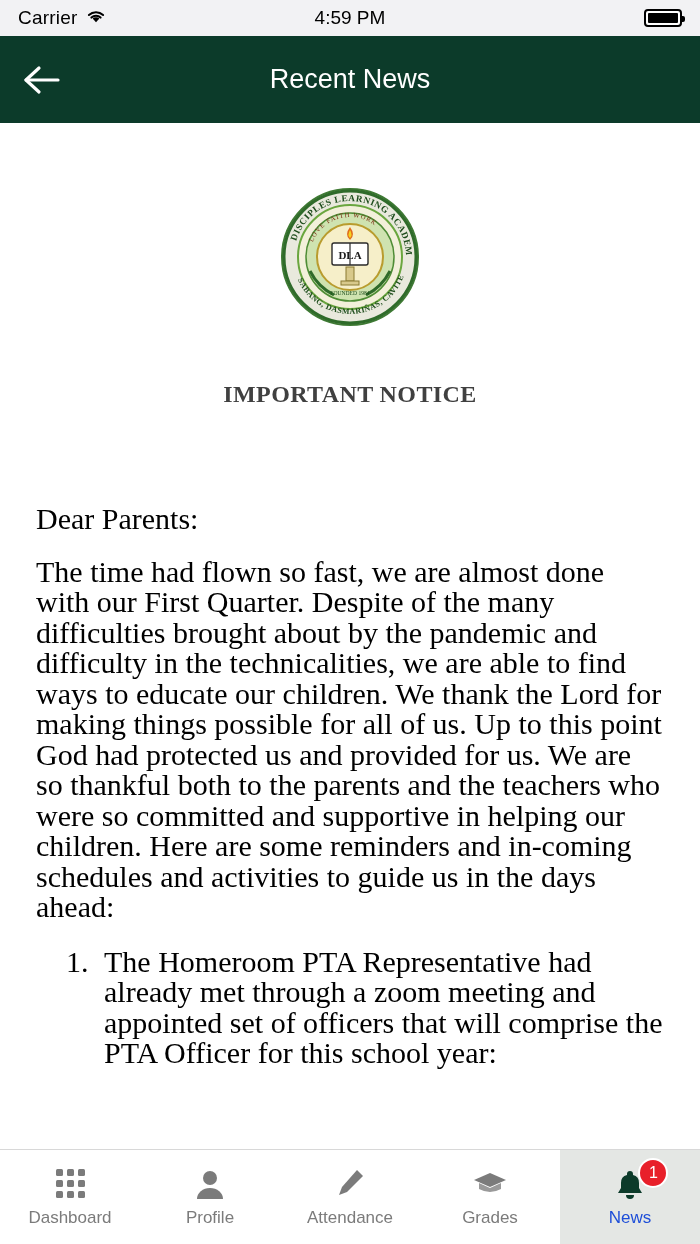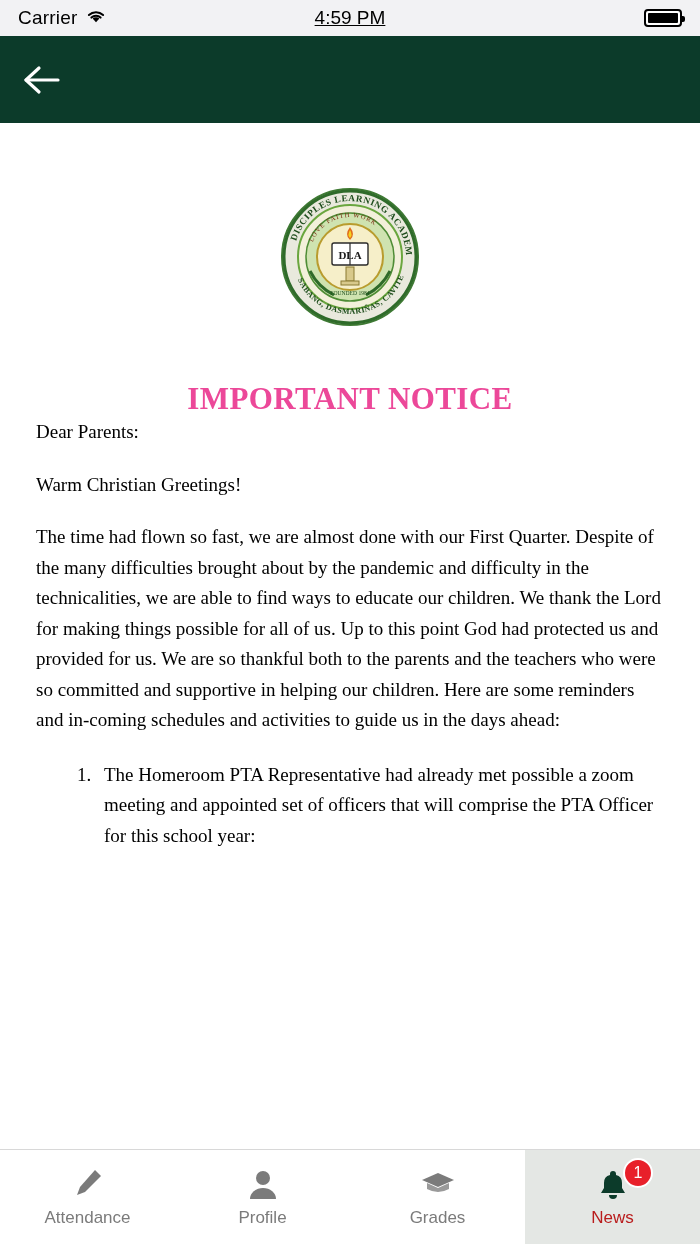--- a/index.html
+++ b/index.html
@@ -42,21 +42,20 @@
   .wifi {
     display: block;
   }
   .status-time {
     position: absolute;
     left: 0; right: 0;
     text-align: center;
     font-size: 19px;
     color: #000;
     font-weight: 400;
-    text-decoration: underline;
   }
   .status-right {
     margin-left: auto;
     display: flex;
     align-items: center;
   }
   .battery {
     width: 38px;
     height: 18px;
     border: 2px solid #000;
@@ -119,30 +118,31 @@
   }
   .logo-wrap {
     display: flex;
     justify-content: center;
     padding-top: 64px;
   }
   .notice-title {
     text-align: center;
     font-family: "Liberation Serif", serif;
     font-weight: bold;
-    font-size: 31px;
+    font-size: 24px;
     letter-spacing: 0.4px;
     margin-top: 54px;
-    color: #ec4899;
+    color: #404040;
   }
   .letter {
     font-family: "Liberation Serif", serif;
-    font-size: 19px;
+    font-size: 30px;
     line-height: 30.5px;
     color: #000;
+    margin-top: 96px;
   }
   .letter p {
     margin-bottom: 24px;
   }
   .letter p.tight { margin-bottom: 22px; }
   ol.numbered {
     margin: 0 0 0 30px;
     padding: 0;
     list-style-position: outside;
   }
@@ -176,21 +176,21 @@
   }
   .tab .tab-label {
     font-size: 17px;
     color: #7b7b7b;
     font-family: "Liberation Sans", sans-serif;
   }
   .tab.active {
     background: #e4e7e4;
   }
   .tab.active .tab-label {
-    color: #b91c1c;
+    color: #1d4ed8;
   }
   .tab-icon {
     height: 34px;
     display: flex;
     align-items: center;
     justify-content: center;
   }
   .badge {
     position: absolute;
     top: 8px;
@@ -236,20 +236,21 @@
     </div>
   </div>
 
   <div class="nav-bar">
     <div class="back-btn">
       <svg width="40" height="30" viewBox="0 0 40 30">
         <line x1="3" y1="15" x2="35" y2="15" stroke="#ffffff" stroke-width="3.2" stroke-linecap="round"></line>
         <polyline points="16,3 3,15 16,27" stroke="#ffffff" stroke-width="3.2" fill="none" stroke-linecap="round" stroke-linejoin="round"></polyline>
       </svg>
     </div>
+    <div class="nav-title">Recent News</div>
   </div>
 
   <div class="content">
 
     <div class="logo-wrap">
       <svg width="140" height="140" viewBox="0 0 140 140">
         <circle cx="70" cy="70" r="68" fill="#e9e9dd" stroke="#3f7a34" stroke-width="2"></circle>
         <circle cx="70" cy="70" r="66" fill="none" stroke="#2f6b2a" stroke-width="3"></circle>
         <circle cx="70" cy="70" r="52" fill="#f3f0da" stroke="#6aa63f" stroke-width="2"></circle>
         <circle cx="70" cy="70" r="44" fill="#cfe3b0" stroke="#4e8c35" stroke-width="1.5"></circle>
@@ -280,52 +281,67 @@
         <rect x="66" y="80" width="8" height="14" fill="#d8c98b" stroke="#8a7a33" stroke-width="1"></rect>
         <rect x="61" y="94" width="18" height="4" fill="#d8c98b" stroke="#8a7a33" stroke-width="1"></rect>
         <text x="70" y="108" text-anchor="middle" font-family="Liberation Serif, serif" font-size="5.6" fill="#1e4d1c">FOUNDED 1984</text>
       </svg>
     </div>
 
     <div class="notice-title">IMPORTANT NOTICE</div>
 
     <div class="letter">
       <p class="tight">Dear Parents:</p>
-      <p class="tight">Warm Christian Greetings!</p>
       <p>The time had flown so fast, we are almost done with our First Quarter.  Despite of the many difficulties brought about by the pandemic and difficulty in the technicalities, we are able to find ways to educate our children. We thank the Lord for making things possible for all of us.  Up to this point God had protected us and provided for us.   We are so thankful both to the parents and the teachers who were so committed and supportive in helping our children.  Here are some reminders and in-coming schedules and activities to guide us in the days ahead:</p>
       <ol class="numbered">
-        <li>The Homeroom PTA Representative had already met possible a zoom meeting and appointed set of officers that will comprise the PTA Officer for this school year:</li>
+        <li>The Homeroom PTA Representative had already met through a zoom meeting and appointed set of officers that will comprise the PTA Officer for this school year:</li>
       </ol>
     </div>
   </div>
 
   <div class="tab-bar">
 
-
     <div class="tab">
       <div class="tab-icon">
-        <svg width="30" height="32" viewBox="0 0 30 32">
-          <path d="M22 2 L28 8 L12 24 L4 27 L7 19 Z" fill="#7b7b7b"></path>
-        </svg>
-      </div>
-      <div class="tab-label">Attendance</div>
+        <div class="grid-icon">
+            <span></span>
+            <span></span>
+            <span></span>
+            <span></span>
+            <span></span>
+            <span></span>
+            <span></span>
+            <span></span>
+            <span></span>
+          </div>
+      </div>
+      <div class="tab-label">Dashboard</div>
     </div>
 
     <div class="tab">
       <div class="tab-icon">
         <svg width="30" height="32" viewBox="0 0 30 32">
           <circle cx="15" cy="10" r="7" fill="#7b7b7b"></circle>
           <path d="M2 31 a13 11 0 0 1 26 0 Z" fill="#7b7b7b"></path>
         </svg>
       </div>
       <div class="tab-label">Profile</div>
     </div>
 
     <div class="tab">
       <div class="tab-icon">
+        <svg width="30" height="32" viewBox="0 0 30 32">
+          <path d="M22 2 L28 8 L12 24 L4 27 L7 19 Z" fill="#7b7b7b"></path>
+        </svg>
+      </div>
+      <div class="tab-label">Attendance</div>
+    </div>
+
+    <div class="tab">
+      <div class="tab-icon">
         <svg width="36" height="30" viewBox="0 0 36 30">
           <path d="M18 4 L34 11 L18 18 L2 11 Z" fill="#7b7b7b"></path>
           <path d="M7 14 v6 q11 6 22 0 v-6 l-11 5 Z" fill="#9a9a9a"></path>
         </svg>
       </div>
       <div class="tab-label">Grades</div>
     </div>
 
 
     <div class="tab active">

